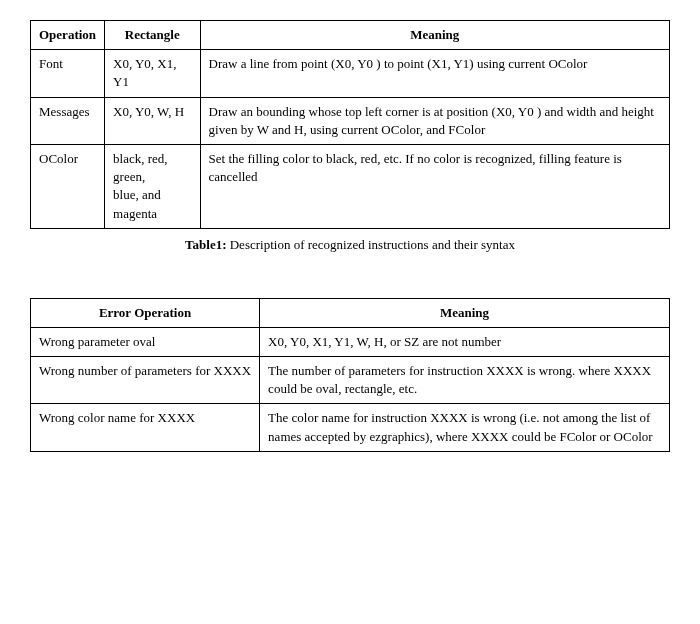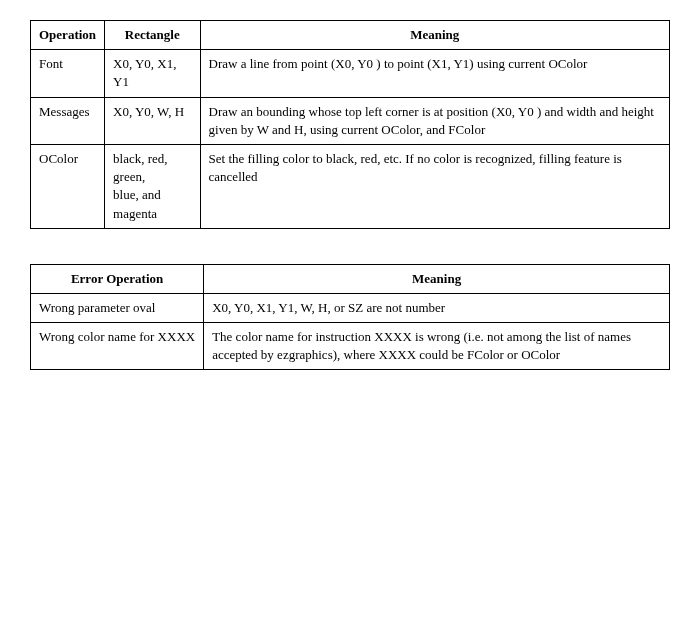--- a/index.html
+++ b/index.html
@@ -73,37 +73,44 @@
           <td>X0, Y0, W, H</td>
           <td>Draw an bounding whose  top left corner is at position (X0, Y0 ) and width and height given by W and H,  using current OColor, and FColor</td>
         </tr>
         <tr>
           <td>OColor</td>
           <td>black, red, green,<br>blue, and magenta</td>
           <td>Set the filling color to black, red, etc. If no color is recognized, filling feature is cancelled</td>
         </tr>
       </tbody>
   </table>
+  <div class="table-caption">
+    <strong>Table1:</strong><span> Description of recognized instructions and their syntax</span>
+  </div>
 </div>
 
 <div class="spacer"></div>
 
 <div class="table2-container">
   <table>
     <thead>
       <tr>
         <th>Error Operation</th>
         <th>Meaning</th>
       </tr>
     </thead>
     <tbody id="table2-body">
     <tr>
           <td>Wrong parameter oval</td>
           <td>X0, Y0, X1, Y1, W, H, or SZ are not number</td>
         </tr>
         <tr>
+          <td>Wrong number of parameters for XXXX</td>
+          <td>The number of parameters for instruction XXXX is wrong. where XXXX could be oval, rectangle, etc.</td>
+        </tr>
+        <tr>
           <td>Wrong color name for XXXX</td>
           <td>The color name for instruction XXXX is wrong (i.e. not among the list of names accepted by ezgraphics), where XXXX could be FColor or OColor</td>
         </tr>
       </tbody>
   </table>
 
 </div>
 
 </body></html>

